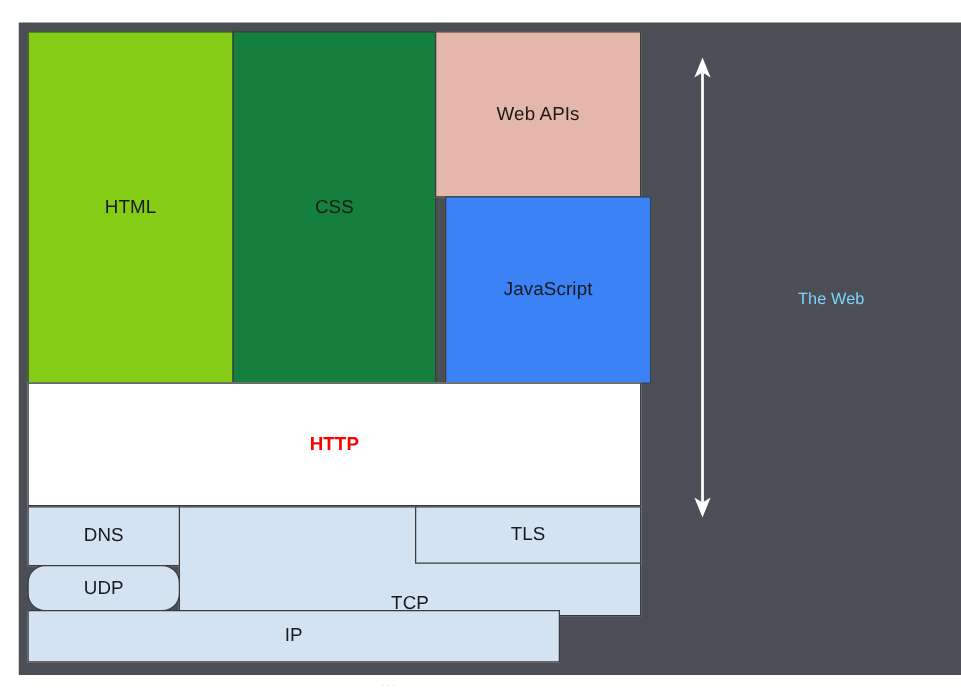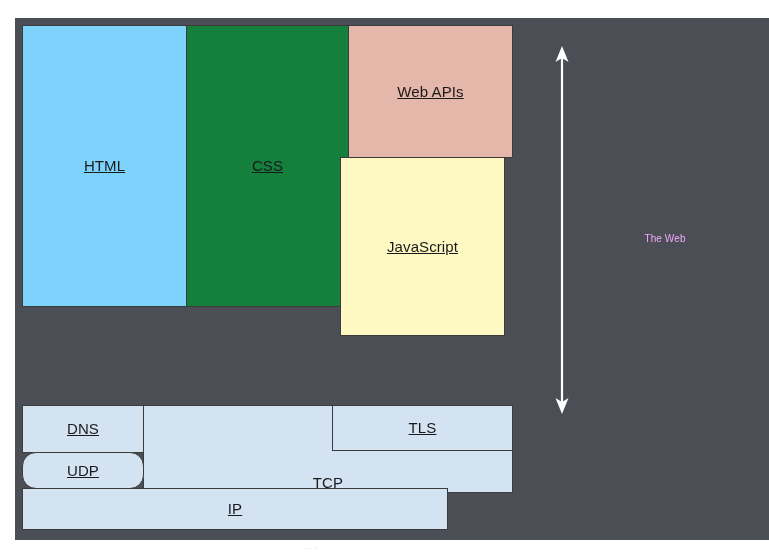--- a/index.html
+++ b/index.html
@@ -29,22 +29,22 @@
     width: 754px;
     height: 522px;
     background: #4b4e55;
   }
   .web-panel-label {
     position: absolute;
     left: 560px;
     top: 212px;
     width: 180px;
     text-align: center;
-    color: #f0abfc;
-    font-size: 10px;
+    color: #7dd3fc;
+    font-size: 13px;
     line-height: 18px;
     letter-spacing: 0.1px;
   }
 
   
   .web-arrow {
     position: absolute;
     left: 536px;
     top: 26px;
     width: 22px;
@@ -57,28 +57,27 @@
     box-sizing: border-box;
     border: 1px solid #3b3b3b;
     display: flex;
     align-items: center;
     justify-content: center;
     font-size: 15px;
     line-height: 18px;
     color: #1a1a1a;
     letter-spacing: 0.1px;
     text-align: center;
-    text-decoration: underline;
   }
 
   
-  .box-html      { left: 22px;  top: 25px;  width: 165px; height: 282px; background: #7dd3fc; }
+  .box-html      { left: 22px;  top: 25px;  width: 165px; height: 282px; background: #84cc16; }
   .box-css       { left: 186px; top: 25px;  width: 163px; height: 282px; background: #15803d; }
   .box-webapis   { left: 348px; top: 25px;  width: 165px; height: 133px; background: #e5b6aa; }
-  .box-js        { left: 340px; top: 157px; width: 165px; height: 179px; background: #fef9c3; }
+  .box-js        { left: 356px; top: 157px; width: 165px; height: 150px; background: #3b82f6; }
   .box-http      { left: 22px;  top: 306px; width: 491px; height: 99px;  background: #ffffff; }
   .box-dns       { left: 22px;  top: 405px; width: 122px; height: 48px;  background: #d4e3f2; }
   .box-udp       { left: 22px;  top: 452px; width: 122px; height: 37px;  background: #d4e3f2; border-radius: 14px; }
   .box-tcp       { left: 143px; top: 405px; width: 370px; height: 88px;  background: #d4e3f2;
                    align-items: flex-end; }
   .box-tls       { left: 332px; top: 405px; width: 181px; height: 46px;  background: #d4e3f2; }
   .box-ip        { left: 22px;  top: 488px; width: 426px; height: 42px;  background: #d4e3f2; }
 
   .box-http .label-http {
     color: #ff0000;
@@ -125,20 +124,23 @@
   </div>
 
   <div class="box box-webapis">
     <span>Web APIs</span>
   </div>
 
   <div class="box box-js">
     <span>JavaScript</span>
   </div>
 
+  <div class="box box-http">
+    <span class="label-http">HTTP</span>
+  </div>
 
   <div class="box box-tcp">
     <span>TCP</span>
   </div>
 
   <div class="box box-tls">
     <span>TLS</span>
   </div>
 
   <div class="box box-dns">

